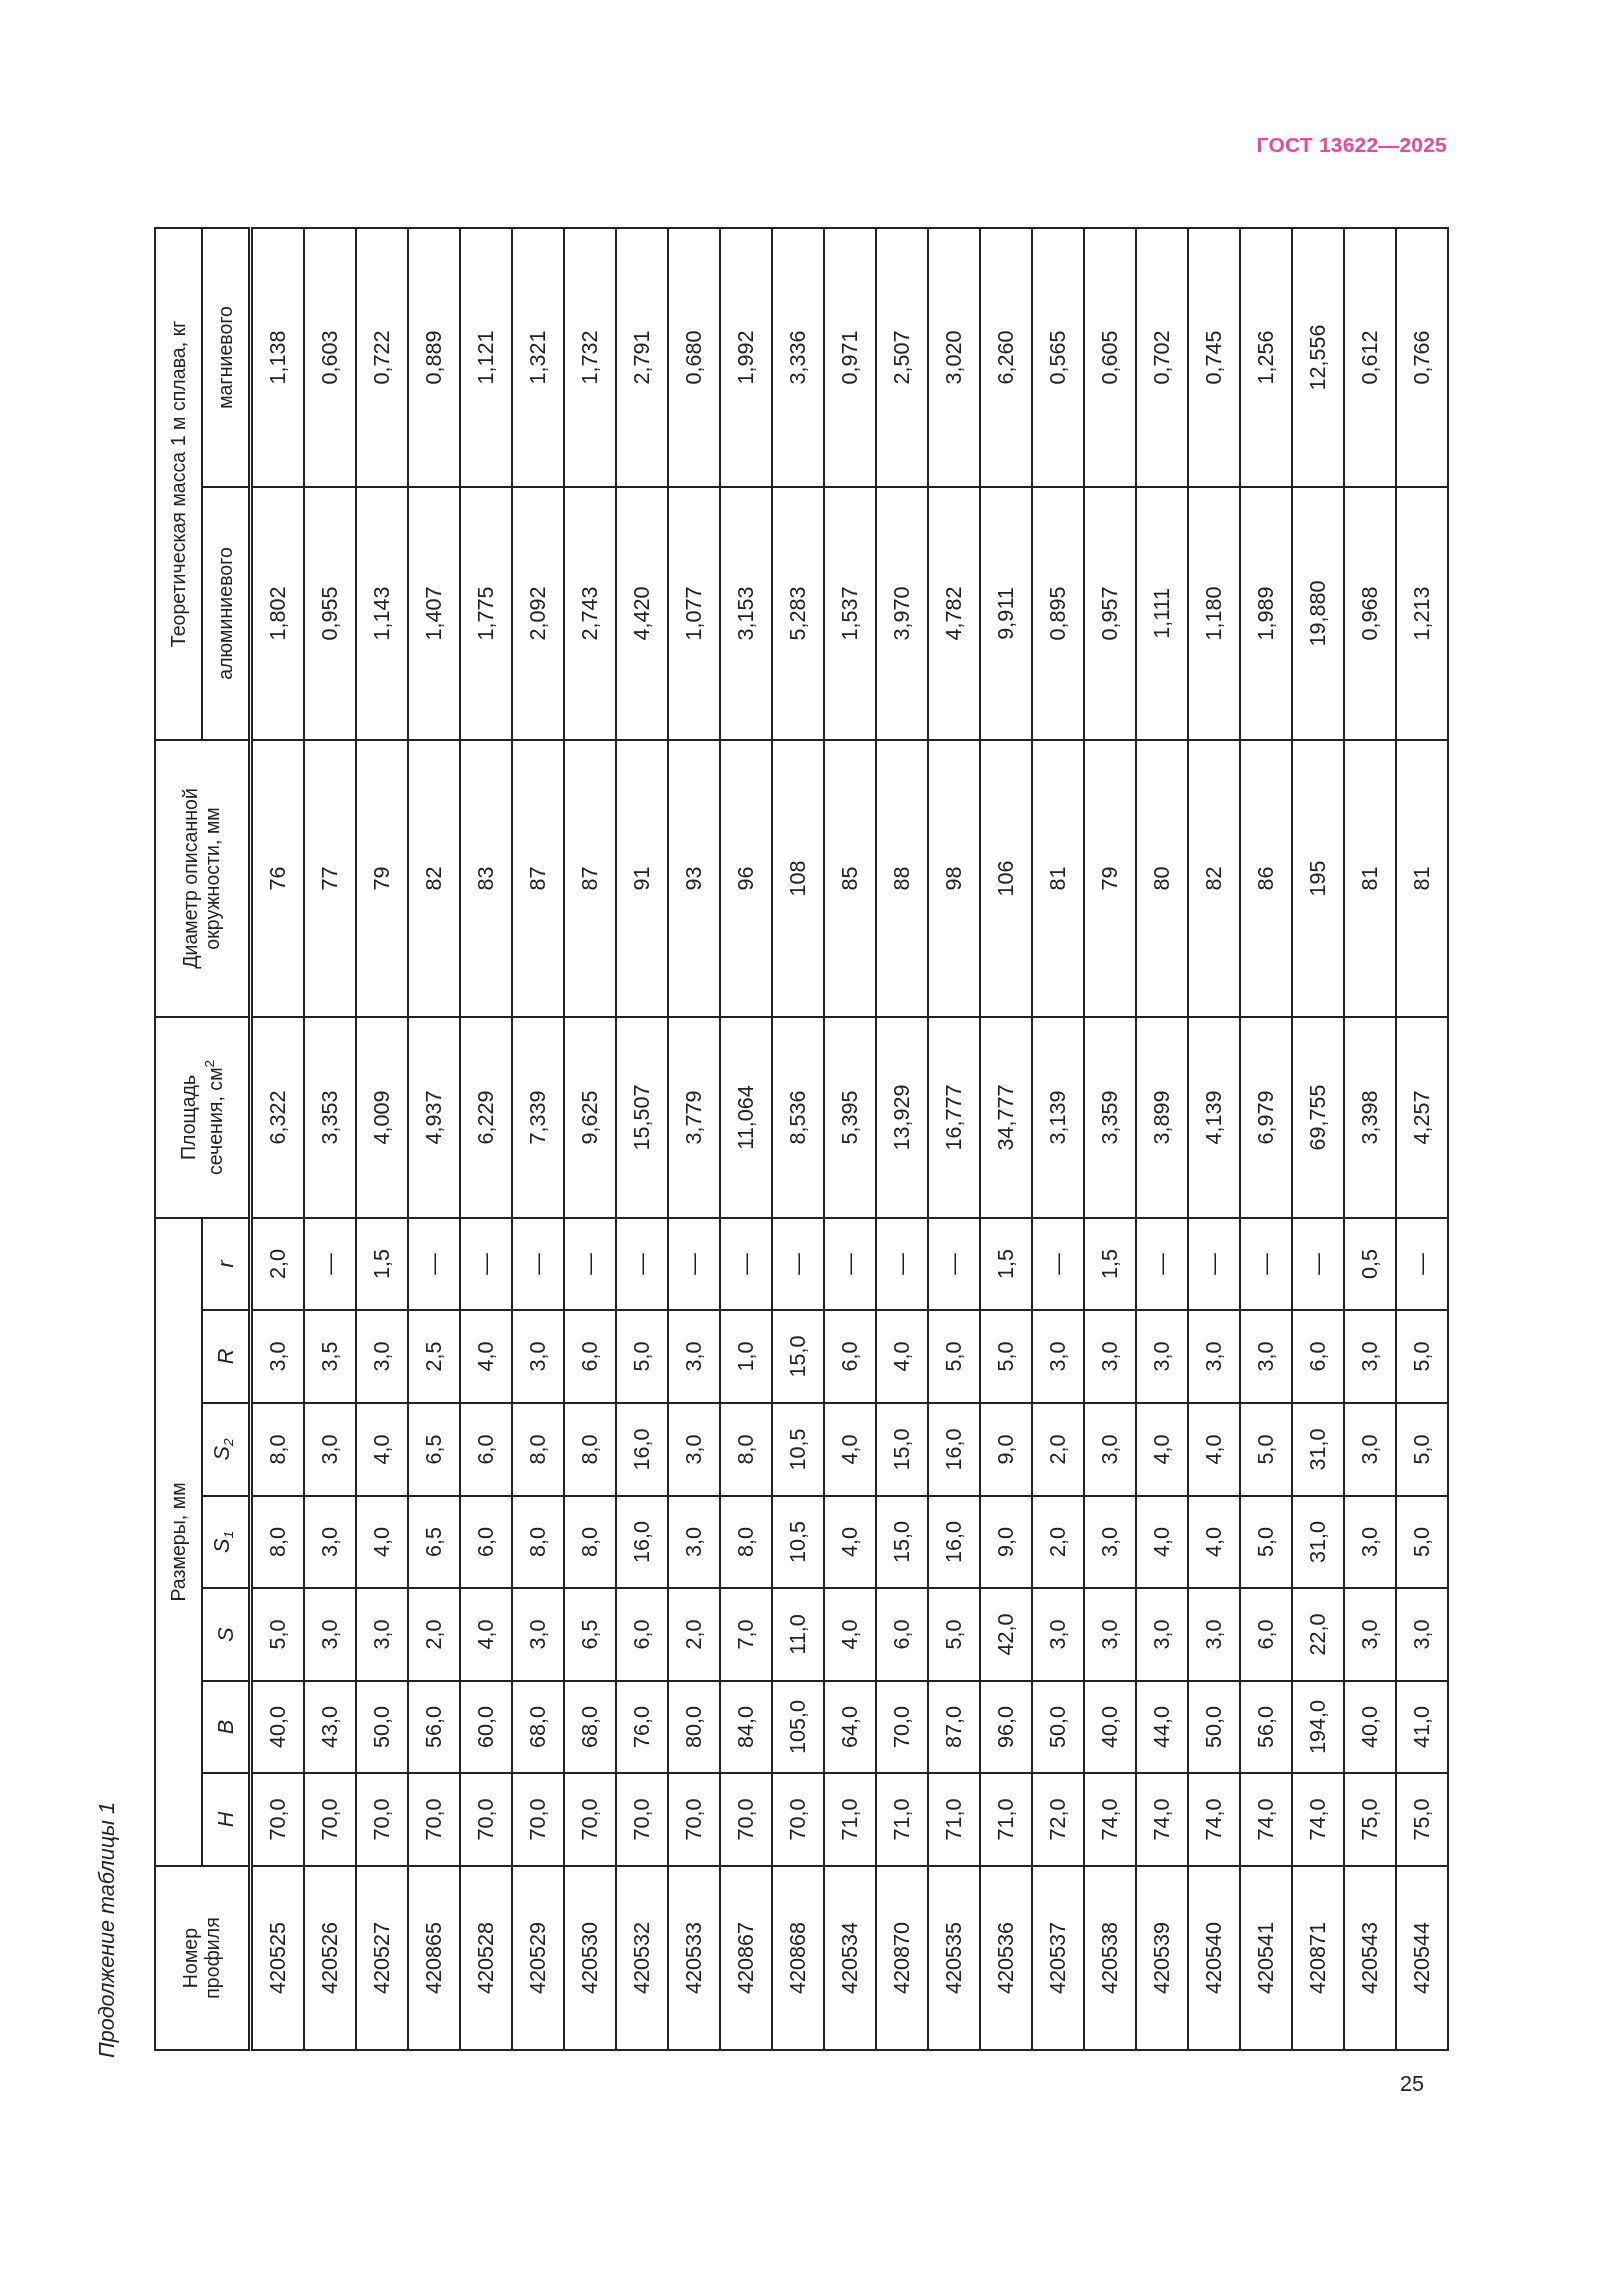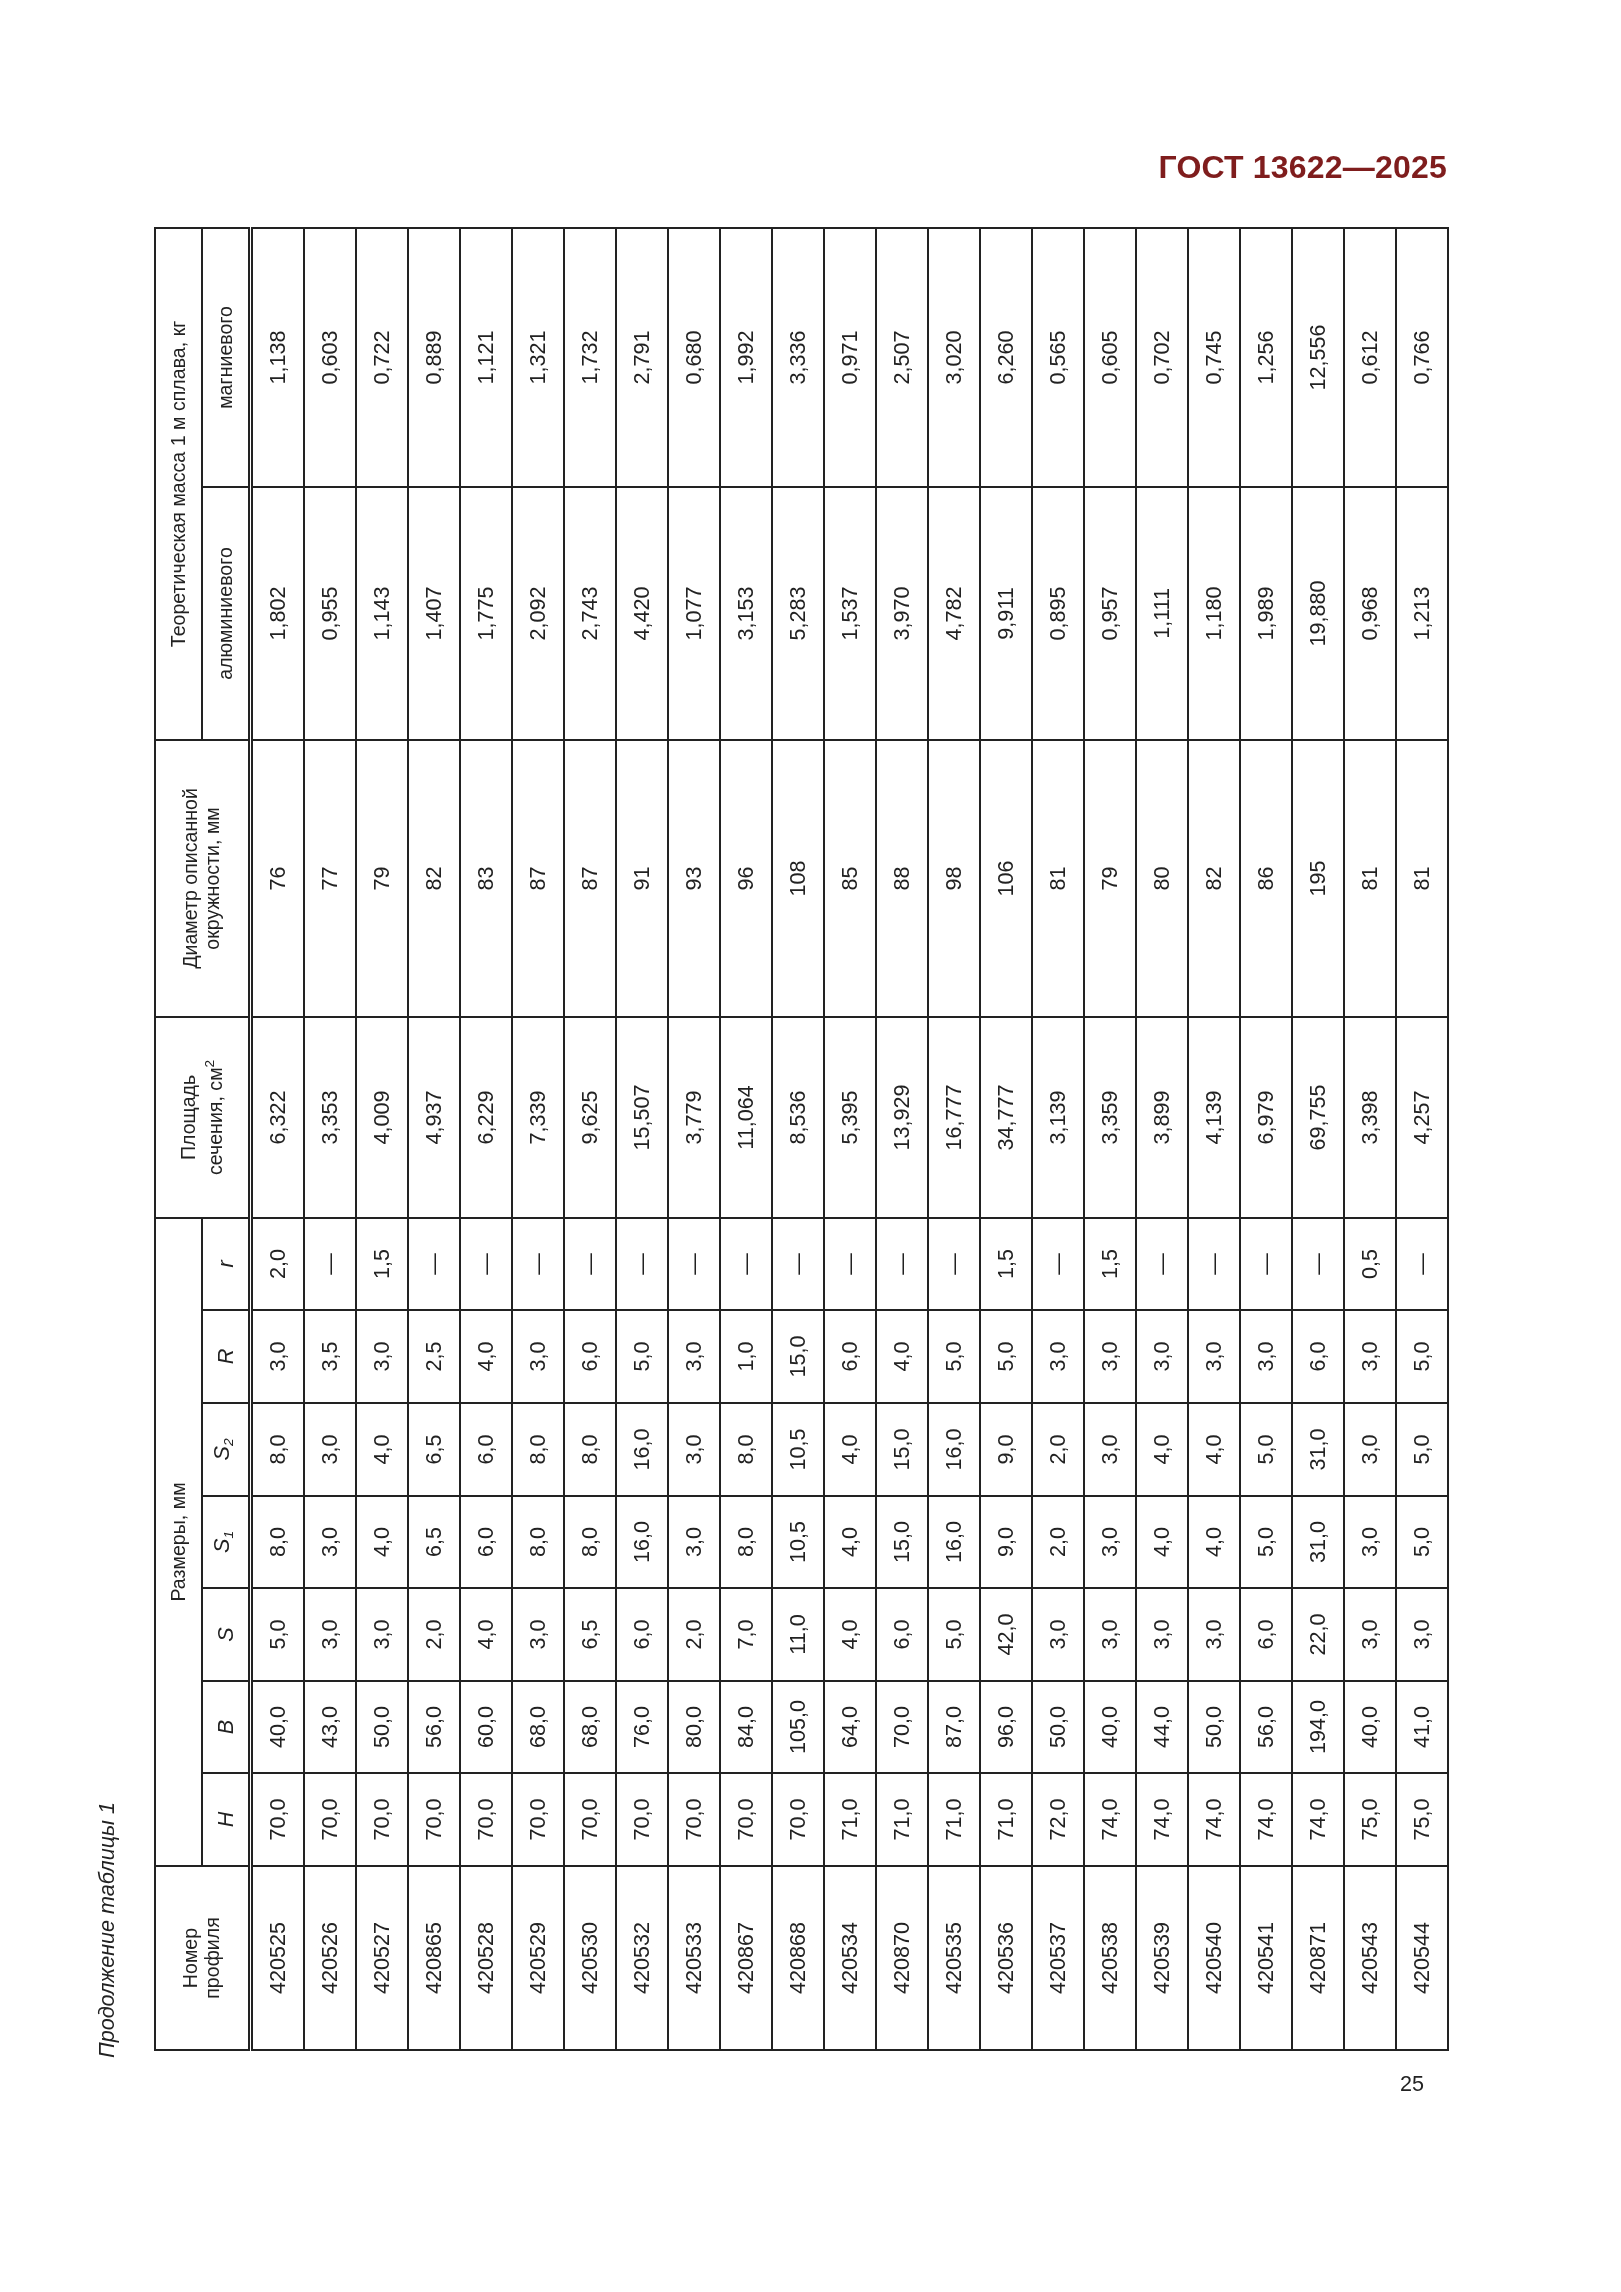--- a/index.html
+++ b/index.html
@@ -1,18 +1,18 @@
 <!DOCTYPE html>
 <html><head>
 <meta charset="utf-8">
 <style>
   html, body { margin:0; padding:0; background:#ffffff; }
   body { width:1621px; height:2293px; position:relative; overflow:hidden;
          font-family:"Liberation Sans", sans-serif; color:#222; }
-  .doc-code { position:absolute; top:149px; right:174px; font-size:32px; font-weight:bold; color:#7f1d1d; letter-spacing:0.2px; }
+  .doc-code { position:absolute; top:133px; right:174px; font-size:21px; font-weight:bold; color:#ec4899; letter-spacing:0.2px; }
   .page-num { position:absolute; top:2071px; left:1400px; font-size:21.6px; color:#222; }
   .caption { position:absolute; left:94px; top:2058px; transform-origin:0 0; transform:rotate(-90deg);
              font-size:21.6px; font-style:italic; color:#222; white-space:nowrap; }
   .rot-wrap { position:absolute; left:154px; top:2051px; width:1823px; height:1253px;
               transform-origin:0 0; transform:rotate(-90deg); }
   table { border-collapse:collapse; width:1823px; table-layout:fixed; }
   td, th { border:2.5px solid #222; text-align:center; vertical-align:middle; padding:0;
            font-weight:normal; font-size:21.6px; color:#222; }
   th { font-size:19.6px; line-height:21.6px; }
   th.sym { font-style:italic; font-size:21.6px; }

